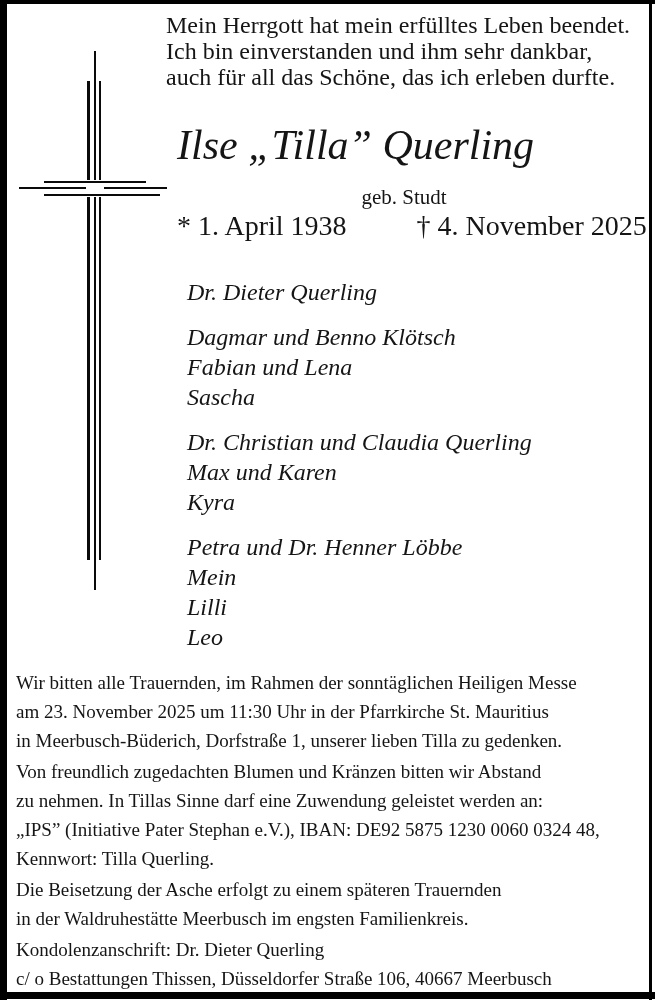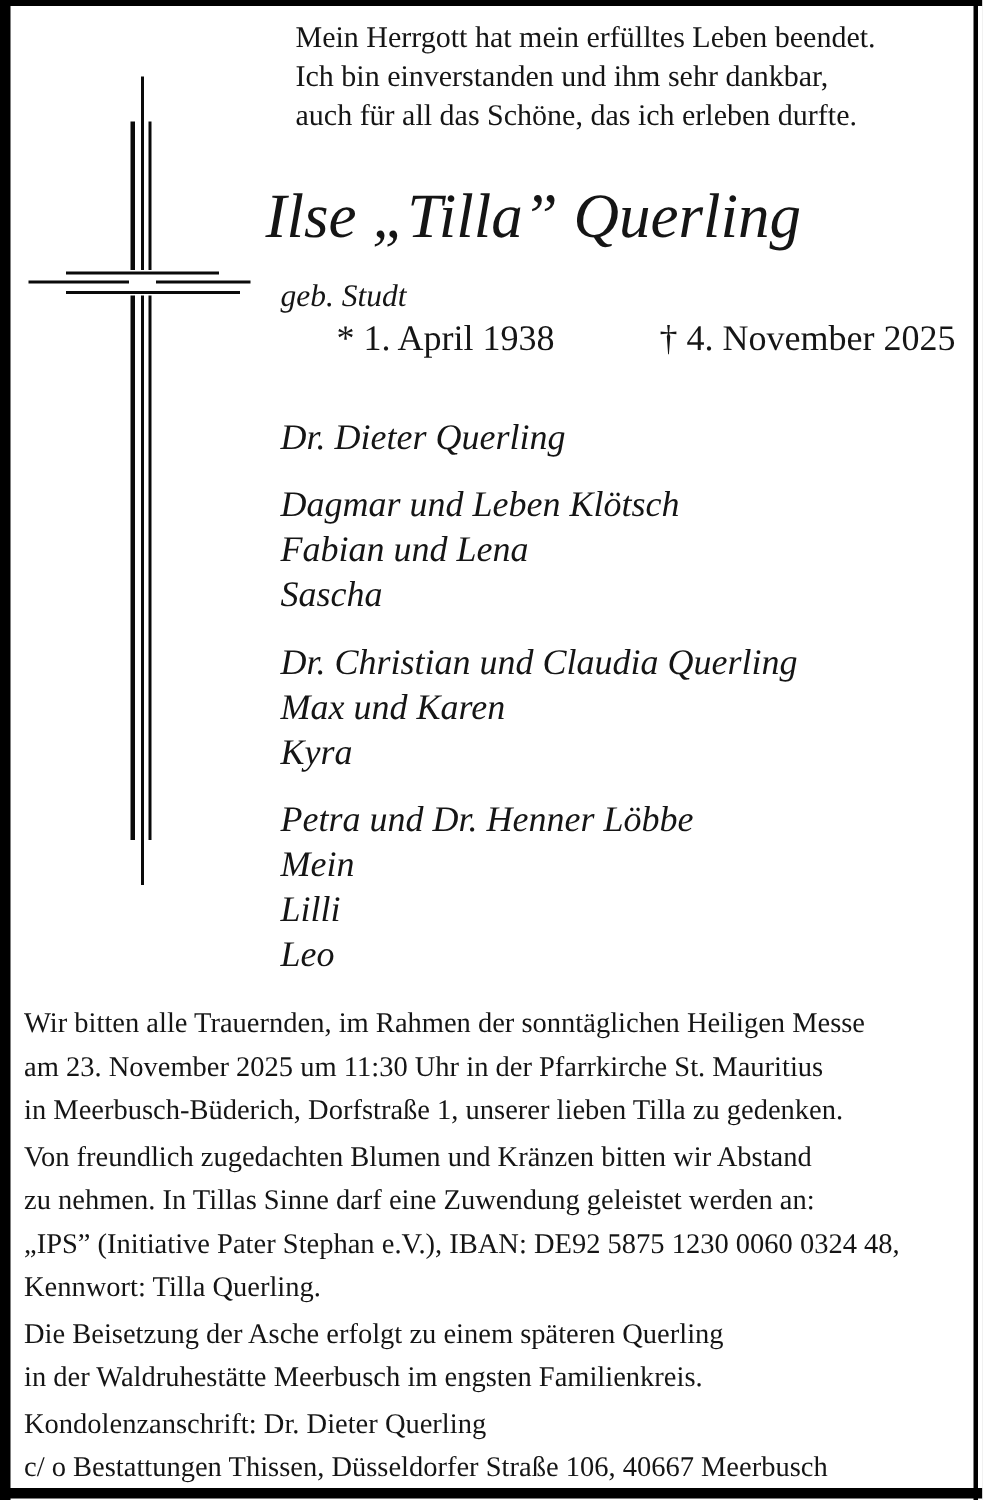--- a/index.html
+++ b/index.html
@@ -27,37 +27,37 @@
   .v-center-lower { left:93.5px; top:196.5px; width:2.5px; height:393.5px; }
   .v-right-upper  { left:98.5px; top:81px; width:2.5px; height:98.5px; }
   .v-right-lower  { left:98.5px; top:196.5px; width:2.5px; height:363.5px; }
   .h-top       { left:44px;  top:180.5px; width:102px; height:2px; }
   .h-mid-left  { left:19px;  top:187px;   width:67px;  height:2px; }
   .h-mid-right { left:104px; top:187px;   width:63px;  height:2px; }
   .h-bottom    { left:44px;  top:193.5px; width:116px; height:2px; }
 
   
   .quote {
-    position:absolute; left:197px; top:12px;
-    font-size:20px; line-height:26px; white-space:nowrap;
+    position:absolute; left:166px; top:12px;
+    font-size:24px; line-height:26px; white-space:nowrap;
   }
   .name {
     position:absolute; left:177px; top:122px; width:460px;
     text-align:left; font-style:italic;
     font-size:42px; line-height:46px; white-space:nowrap;
   }
   .maiden {
-    position:absolute; left:187px; top:185px; width:460px;
-    text-align:left; font-style:italic;
+    position:absolute; left:174px; top:185px; width:460px;
+    text-align:center; 
     font-size:21px; line-height:24px;
   }
   .dates {
     position:absolute; left:177px; top:214px; width:460px;
-    display:flex; justify-content:flex-end; gap:70px;
-    font-size:24px; line-height:24px; white-space:nowrap;
+    display:flex; justify-content:space-between; gap:70px;
+    font-size:28px; line-height:24px; white-space:nowrap;
   }
   .mourners {
     position:absolute; left:187px; top:277px;
     font-style:italic; font-size:24px; line-height:30px;
     white-space:nowrap;
   }
   .mourner-group { margin:0 13px 15px 0; }
   .body-text {
     position:absolute; left:16px; top:668px;
     font-size:19px; line-height:29px; white-space:nowrap;
@@ -98,21 +98,21 @@
   <div class="dates">
     <span>* 1. April 1938</span>
     <span>† 4. November 2025</span>
   </div>
 
   <div class="mourners">
     <div class="mourner-group">
       <div>Dr. Dieter Querling</div>
     </div>
     <div class="mourner-group">
-      <div>Dagmar und Leben Klötsch</div>
+      <div>Dagmar und Benno Klötsch</div>
       <div>Fabian und Lena</div>
       <div>Sascha</div>
     </div>
     <div class="mourner-group">
       <div>Dr. Christian und Claudia Querling</div>
       <div>Max und Karen</div>
       <div>Kyra</div>
     </div>
     <div class="mourner-group">
       <div>Petra und Dr. Henner Löbbe</div>
@@ -128,21 +128,21 @@
       <div>am 23. November 2025 um 11:30 Uhr in der Pfarrkirche St. Mauritius</div>
       <div>in Meerbusch-Büderich, Dorfstraße 1, unserer lieben Tilla zu gedenken.</div>
     </div>
     <div class="body-paragraph">
       <div>Von freundlich zugedachten Blumen und Kränzen bitten wir Abstand</div>
       <div>zu nehmen. In Tillas Sinne darf eine Zuwendung geleistet werden an:</div>
       <div>„IPS” (Initiative Pater Stephan e.V.), IBAN: DE92 5875 1230 0060 0324 48,</div>
       <div>Kennwort: Tilla Querling.</div>
     </div>
     <div class="body-paragraph">
-      <div>Die Beisetzung der Asche erfolgt zu einem späteren Querling</div>
+      <div>Die Beisetzung der Asche erfolgt zu einem späteren Trauernden</div>
       <div>in der Waldruhestätte Meerbusch im engsten Familienkreis.</div>
     </div>
     <div class="body-paragraph">
       <div>Kondolenzanschrift: Dr. Dieter Querling</div>
       <div>c/ o Bestattungen Thissen, Düsseldorfer Straße 106, 40667 Meerbusch</div>
     </div>
   </div>
 
 </div>
 

